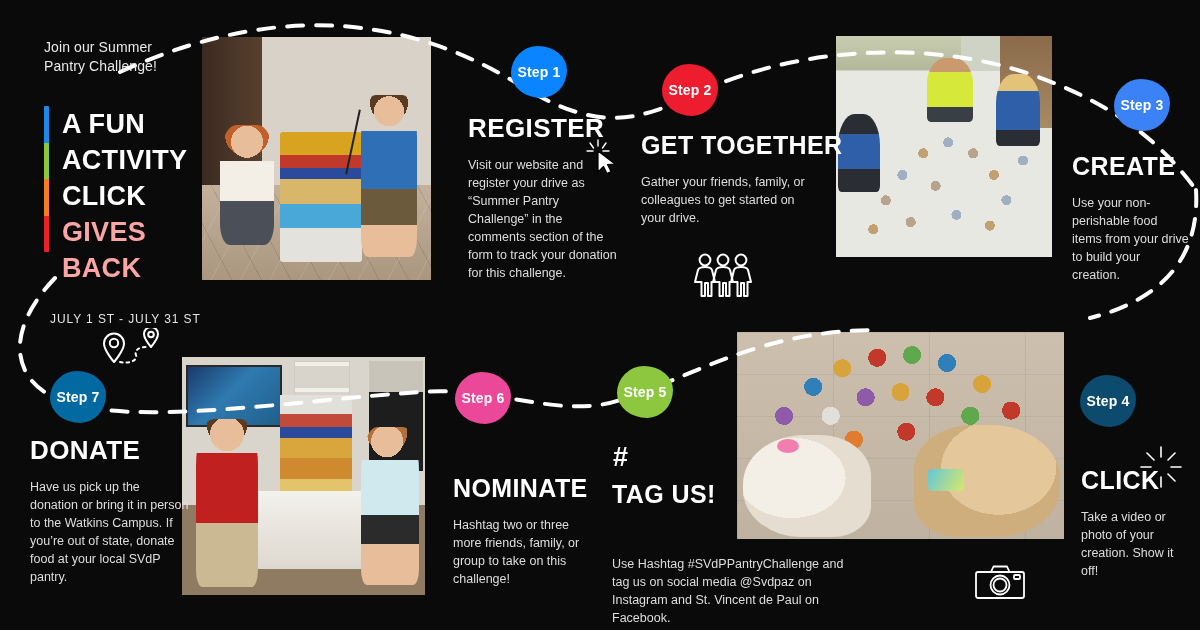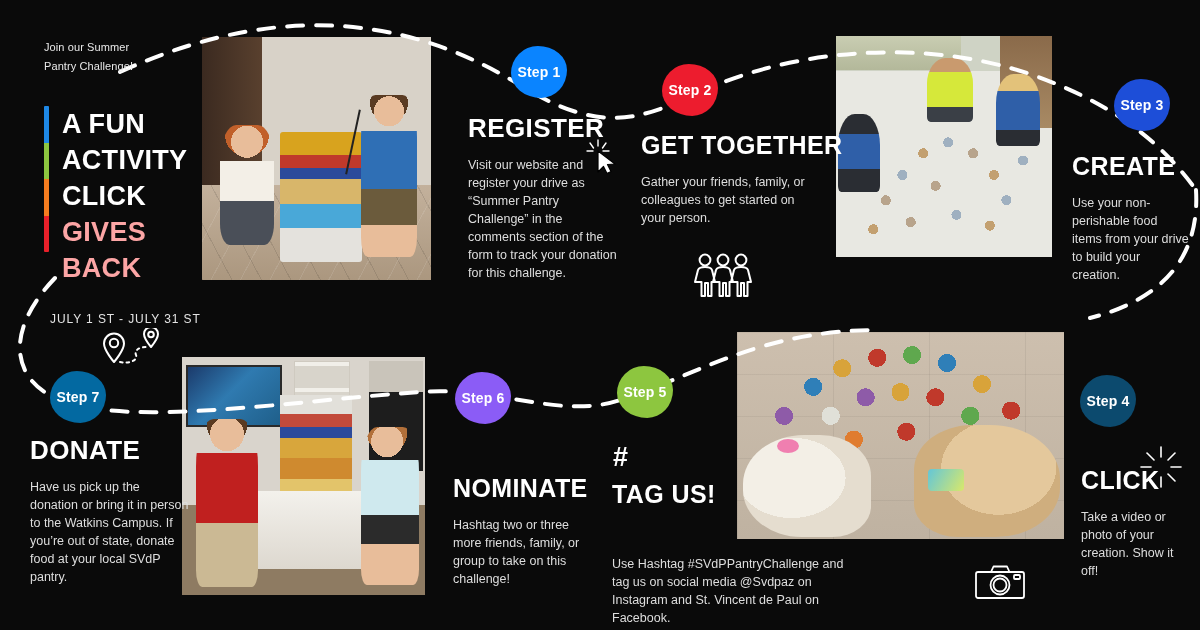--- a/index.html
+++ b/index.html
@@ -216,21 +216,21 @@
     border-radius:40% 48% 44% 30%;
   }
   #photo-dogs .dog-r::after {
     content:""; position:absolute; left:14px; top:44px; width:36px; height:22px;
     background:linear-gradient(120deg,#63c6d8,#d9e86a); border-radius:4px;
   }
 
   
   #header-block { position:absolute; left:44px; top:38px; width:180px; z-index:6; }
   #join-line {
-    font-size:11px; line-height:19px; color:#e9e9e9; letter-spacing:.1px;
+    font-size:14px; line-height:19px; color:#e9e9e9; letter-spacing:.1px;
   }
   #headline-row { display:flex; margin-top:30px; }
   #color-bar {
     width:5px; height:146px; margin-right:13px; flex:none;
     display:flex; flex-direction:column; border-radius:1px; overflow:hidden;
   }
   #color-bar i { display:block; flex:1; }
   #headline {
     font-size:27px; line-height:36px; font-weight:700; letter-spacing:.3px;
   }
@@ -356,34 +356,34 @@
       <div><span>CLICK </span><span class="g">GIVES</span></div>
       <div class="g">BACK</div>
     </div>
   </div>
 
   <div id="date-line">JULY 1 ST - JULY 31 ST</div>
 </div>
 
 <div class="badge" id="badge-1" style="background:#0A84FF">Step 1</div>
 <div class="badge" id="badge-2" style="background:#ED1C2E">Step 2</div>
-<div class="badge" id="badge-3" style="background:#1d4ed8">Step 3</div>
+<div class="badge" id="badge-3" style="background:#3b82f6">Step 3</div>
 <div class="badge" id="badge-4" style="background:#0c4a6e">Step 4</div>
 <div class="badge" id="badge-5" style="background:#8DC63F">Step 5</div>
-<div class="badge" id="badge-6" style="background:#8b5cf6">Step 6</div>
+<div class="badge" id="badge-6" style="background:#ec4899">Step 6</div>
 <div class="badge" id="badge-7" style="background:#0369a1">Step 7</div>
 
 <div class="step" id="step-1">
   <h2>REGISTER</h2>
   <p>Visit our website and register your drive as “Summer Pantry Challenge” in the comments section of the form to track your donation for this challenge.</p>
 </div>
 
 <div class="step" id="step-2">
   <h2>GET TOGETHER</h2>
-  <p>Gather your friends, family, or colleagues to get started on your person.</p>
+  <p>Gather your friends, family, or colleagues to get started on your drive.</p>
 </div>
 
 <div class="step" id="step-3">
   <h2>CREATE</h2>
   <p>Use your non-perishable food items from your drive to build your creation.</p>
 </div>
 
 <div class="step" id="step-4">
   <h2>CLICK</h2>
   <p>Take a video or photo of your creation. Show it off!</p>

